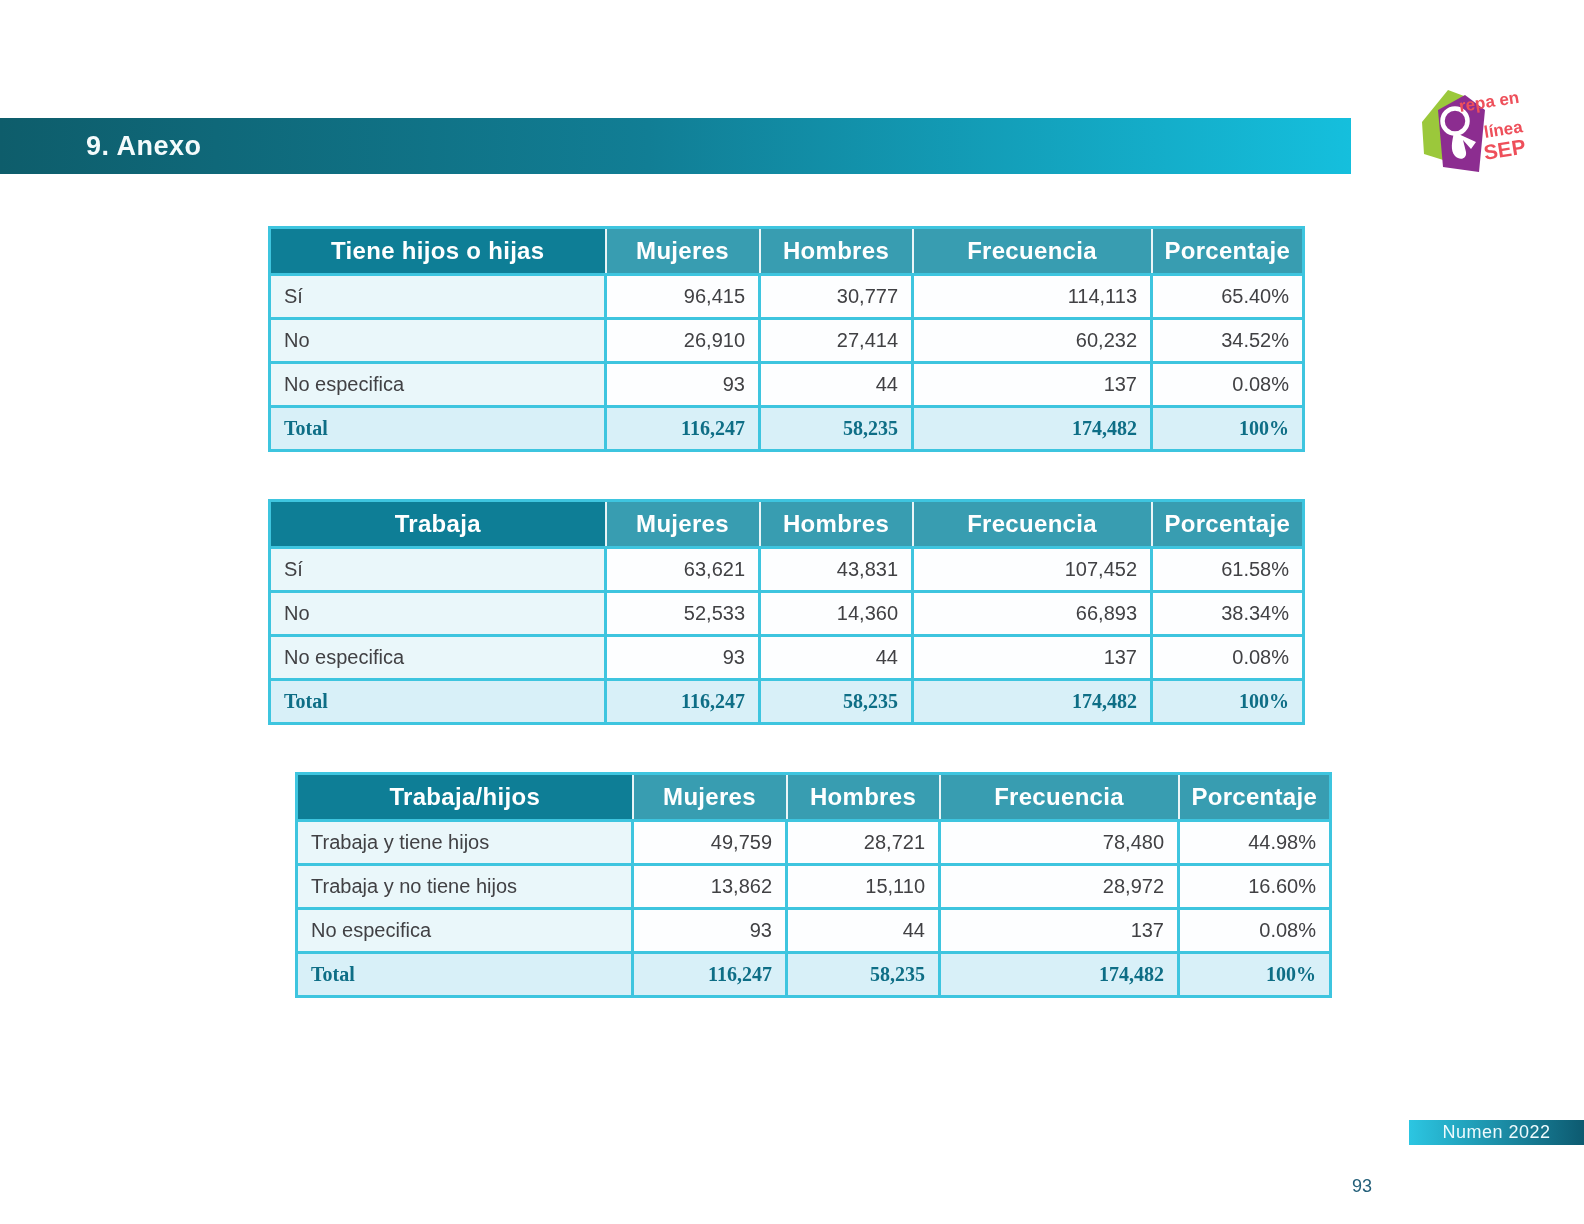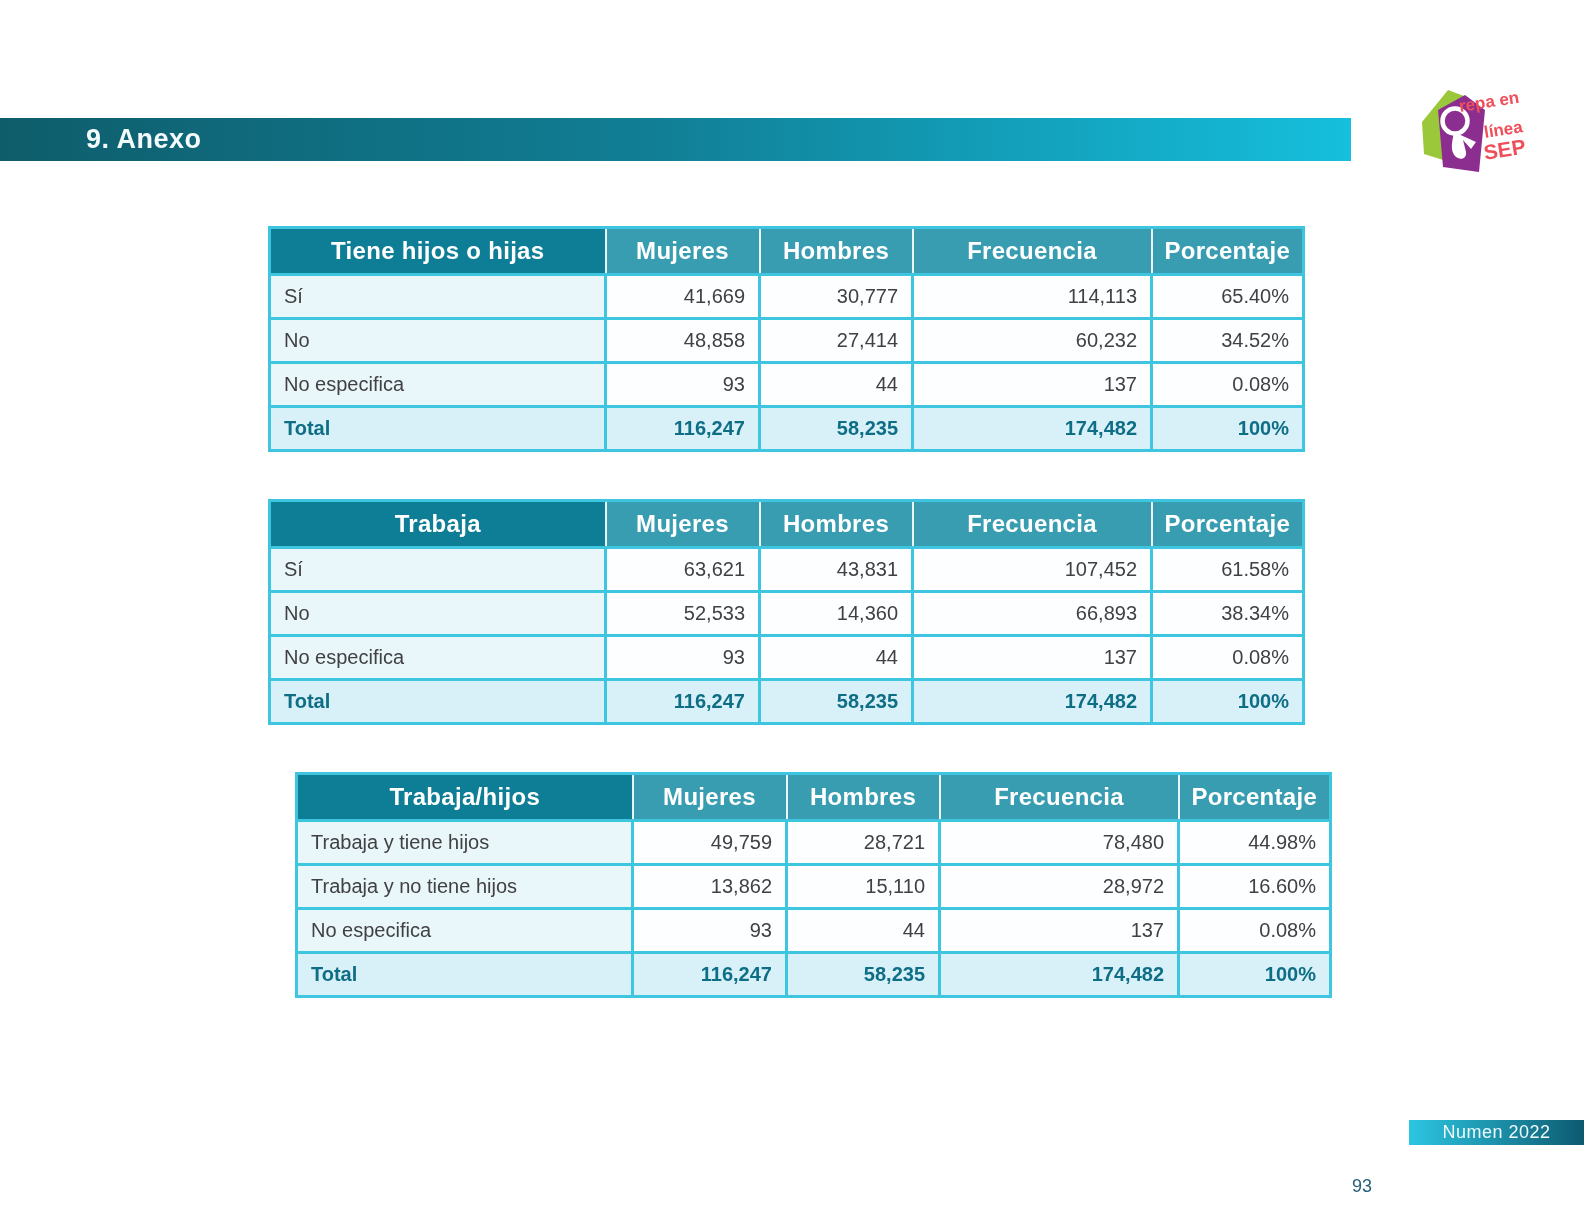--- a/index.html
+++ b/index.html
@@ -7,21 +7,21 @@
   body {
     width: 1584px; height: 1224px;
     position: relative;
     font-family: "Liberation Sans", sans-serif;
     overflow: hidden;
   }
 
   
   .title-bar {
     position: absolute; left: 0; top: 118px;
-    width: 1351px; height: 43px;
+    width: 1351px; height: 56px;
     background: linear-gradient(90deg, var(--header-bar-start) 0%, #117e95 48%, var(--header-bar-end) 100%);
     display: flex; align-items: center;
     padding-left: 86px;
   }
   .title-bar span {
     color: #f4fbfc; font-size: 27px; font-weight: bold; letter-spacing: 0.5px;
   }
 
   
   .logo { position: absolute; left: 1398px; top: 80px; width: 134px; height: 100px; }
@@ -61,20 +61,21 @@
   }
   .data-table td.label {
     text-align: left; padding-left: 13px;
     background: var(--label-cell-bg);
   }
   .data-table td.num { text-align: right; padding-right: 13px; }
   .data-table tr.total-row td {
     background: var(--total-row-bg);
     color: var(--total-text);
     font-weight: bold;
+    font-family: Liberation Serif, serif;
   }
 
   
   .page-number {
     position: absolute; left: 1352px; top: 1176px;
     font-size: 18px; color: #235f79;
   }
   .brand-bar {
     position: absolute; left: 1409px; top: 1120px;
     width: 175px; height: 25px;
@@ -115,28 +116,28 @@
         <th class="th-title">Tiene hijos o hijas</th>
         <th class="th-col">Mujeres</th>
         <th class="th-col">Hombres</th>
         <th class="th-col">Frecuencia</th>
         <th class="th-col">Porcentaje</th>
       </tr>
     </thead>
     <tbody>
       <tr class="data-row">
         <td class="label">Sí</td>
-        <td class="num">41,669</td>
+        <td class="num">96,415</td>
         <td class="num">30,777</td>
         <td class="num">114,113</td>
         <td class="num">65.40%</td>
       </tr>
       <tr class="data-row">
         <td class="label">No</td>
-        <td class="num">48,858</td>
+        <td class="num">26,910</td>
         <td class="num">27,414</td>
         <td class="num">60,232</td>
         <td class="num">34.52%</td>
       </tr>
       <tr class="data-row">
         <td class="label">No especifica</td>
         <td class="num">93</td>
         <td class="num">44</td>
         <td class="num">137</td>
         <td class="num">0.08%</td>

